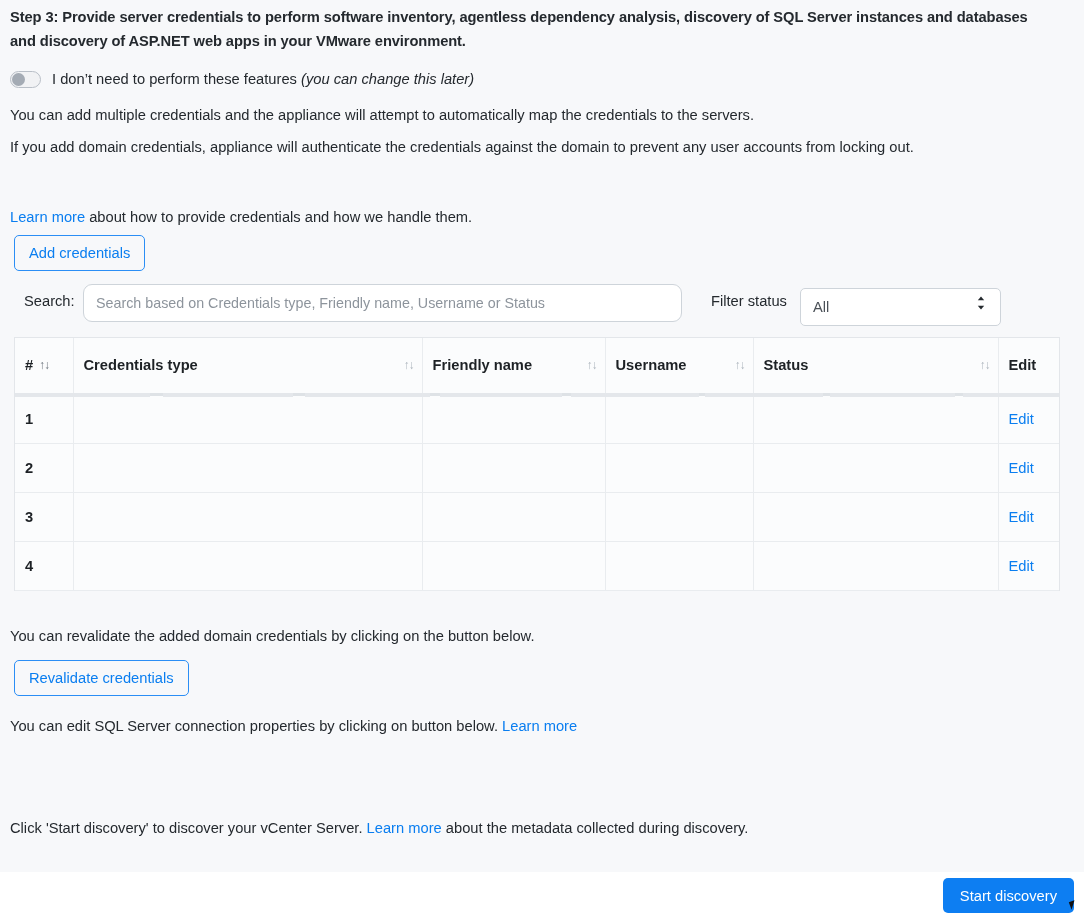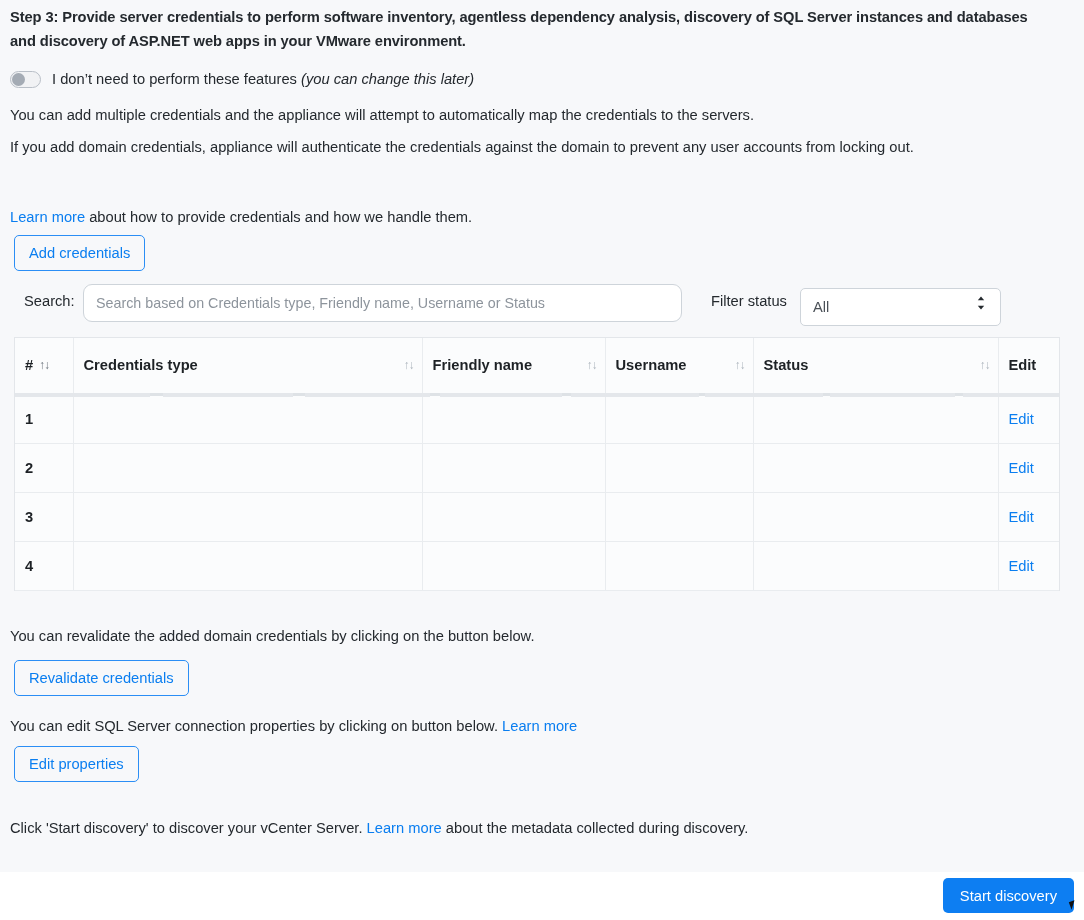--- a/index.html
+++ b/index.html
@@ -399,21 +399,20 @@
       <i style="left:556px;width:128px"></i>
       <i style="left:690px;width:118px"></i>
       <i style="left:815px;width:125px"></i>
       <i style="left:948px;width:96px"></i>
     </div>
 
     <div class="para p-reval">You can revalidate the added domain credentials by clicking on the button below.</div>
     <button class="btn-outline" id="revalidate-credentials">Revalidate credentials</button>
 
     <div class="para p-sql"><span>You can edit SQL Server connection properties by clicking on button below. </span><a class="link">Learn more</a></div>
-    <button class="btn-outline" id="edit-properties">Edit properties</button>
 
     <div class="para p-click"><span>Click 'Start discovery' to discover your vCenter Server. </span><a class="link">Learn more</a><span> about the metadata collected during discovery.</span></div>
 
   </div>
 
   <div class="footer"></div>
   <button class="btn-primary">Start discovery</button>
   <span class="cursor-dot"></span>
 
 </div>

